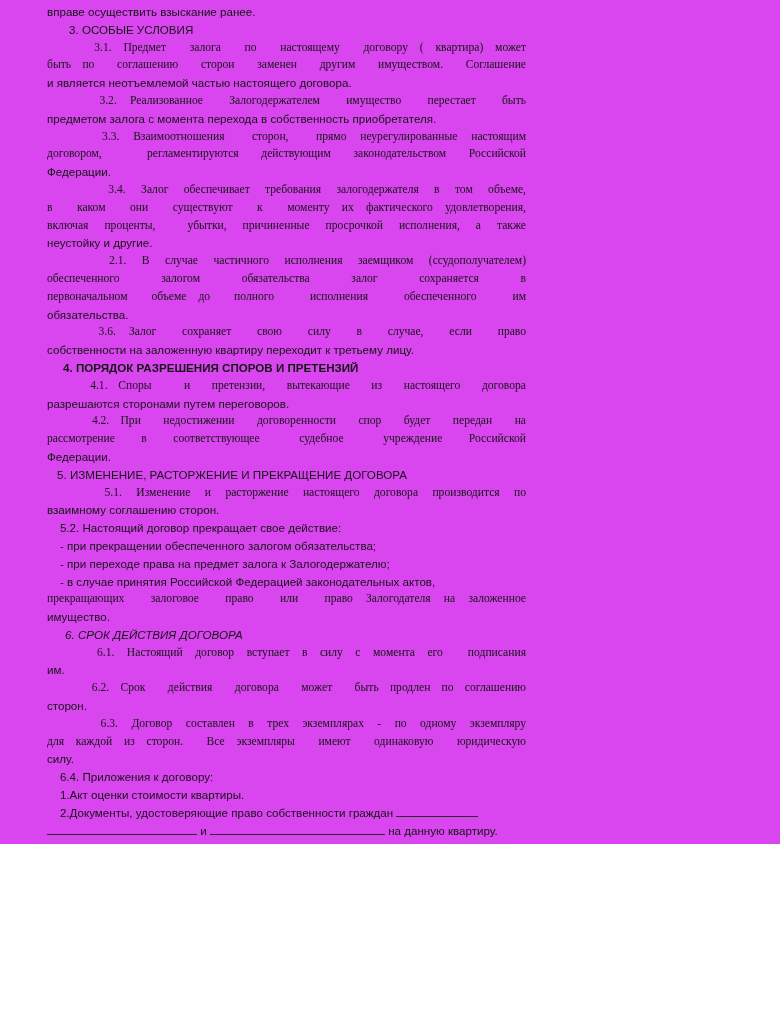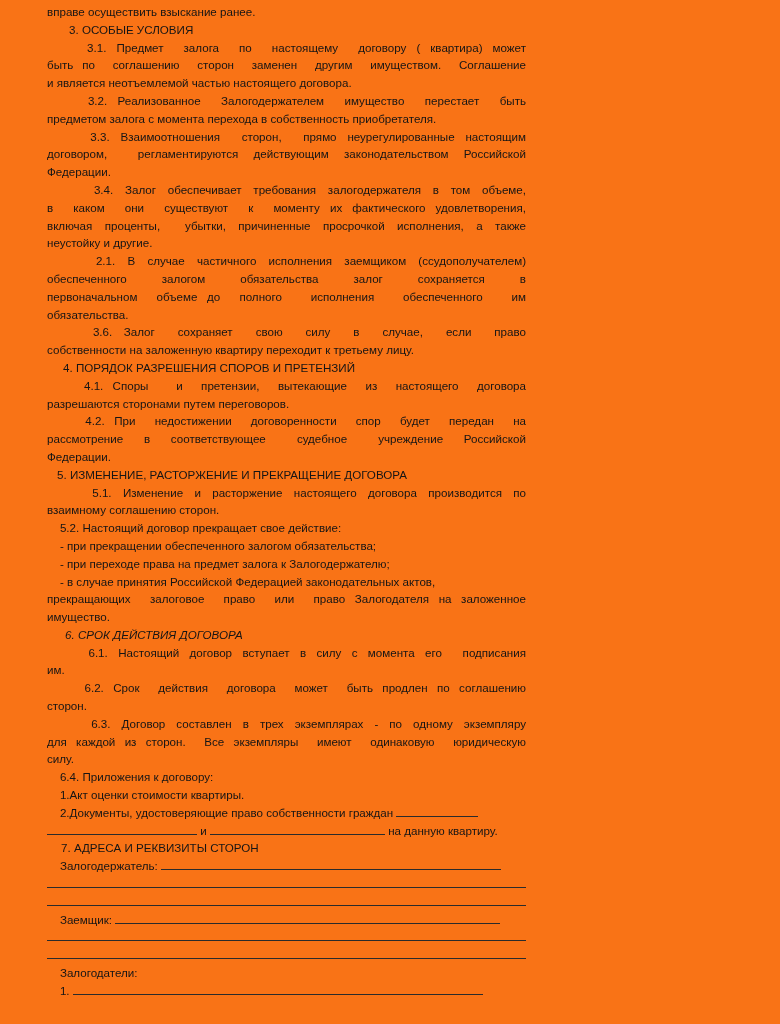--- a/index.html
+++ b/index.html
@@ -8,22 +8,22 @@
     padding: 0;
     background: #ffffff;
   }
   body {
     font-family: "Liberation Sans", sans-serif;
     color: #1a1a1a;
   }
   .page {
     position: relative;
     width: 780px;
-    height: 1024px;
-    background: #f97316;
+    height: 844px;
+    background: #d946ef;
     overflow: hidden;
     box-sizing: border-box;
     padding: 18px;
   }
   .doc-body {
     position: absolute;
     left: 47px;
     top: 3px;
     width: 479px;
     font-size: 11.6px;
@@ -34,30 +34,31 @@
   
   .ln {
     display: block;
     white-space: pre-wrap;
     text-align: left;
     min-height: 17.8px;
   }
   .ln.just {
     text-align: justify;
     text-align-last: justify;
+    font-family: Liberation Serif, serif;
   }
   
   .h-sec {
     display: block;
     text-align: left;
     min-height: 17.8px;
     white-space: pre;
   }
   .h-sec.off-3 { padding-left: 22px; }
-  .h-sec.off-4 { padding-left: 16px; }
+  .h-sec.off-4 { padding-left: 16px; font-weight: bold; }
   .h-sec.off-5 { padding-left: 10px; }
   .h-sec.off-6 { padding-left: 18px; font-style: italic; }
   .h-sec.off-7 { padding-left: 14px; }
   
   .rule {
     display: inline-block;
     border-bottom: 1px solid #2b2b2b;
     height: 0.72em;
     vertical-align: baseline;
   }

